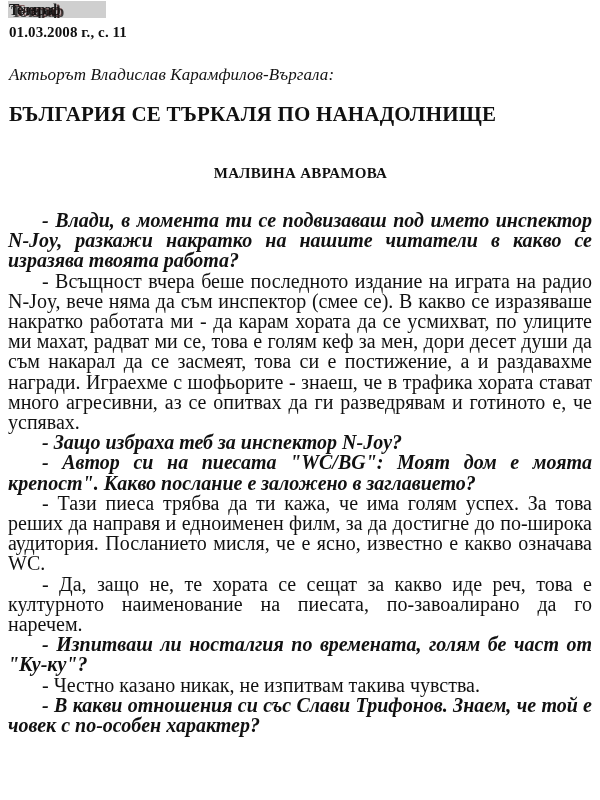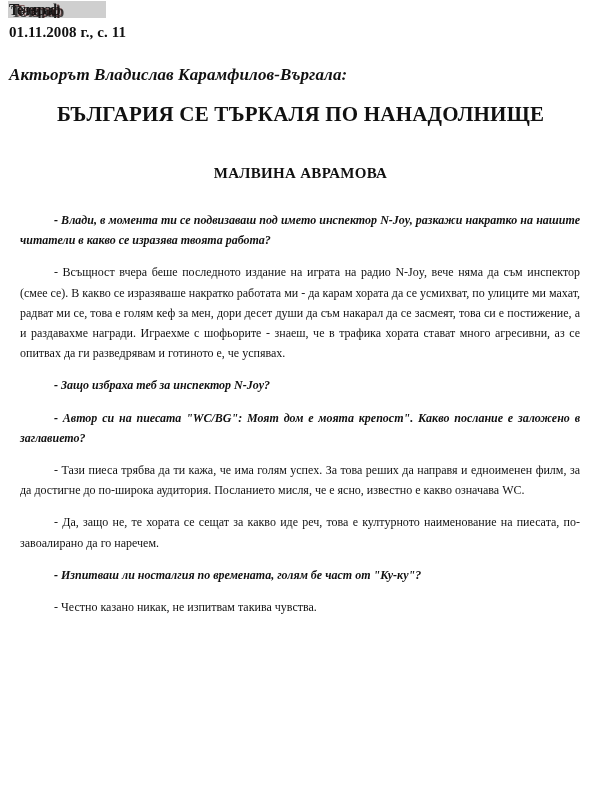--- a/index.html
+++ b/index.html
@@ -70,51 +70,50 @@
   .dateline {
     font-weight: bold;
     font-size: 15px;
     line-height: 18px;
     margin: 2px 0 0 1px;
     letter-spacing: 0.1px;
   }
 
   
   .kicker {
-    font-weight: bold;
+    font-weight: normal;
     font-style: italic;
     font-size: 17px;
     line-height: 20px;
     margin: 24px 0 0 1px;
     letter-spacing: 0.1px;
   }
   .headline {
     font-weight: bold;
     font-size: 21px;
     line-height: 24px;
     margin: 17px 0 0 1px;
     letter-spacing: 0.2px;
-    text-align: center;
   }
   .byline {
     font-weight: bold;
     font-size: 15px;
     line-height: 18px;
     margin: 38px 0 0 1px;
     letter-spacing: 0.3px;
     text-align: center;
   }
 
   
   .article {
     margin-top: 28px;
   }
   .article p {
-    margin: 12px;
-    font-size: 12px;
+    margin: 0;
+    font-size: 20px;
     line-height: 20.2px;
     text-align: justify;
     text-indent: 34px;
     hyphens: none;
   }
   .article p.q {
     font-weight: bold;
     font-style: italic;
   }
   .article p.a {
@@ -131,32 +130,33 @@
 <div class="page">
 
   <div class="masthead-row">
     <div class="masthead-logo">
       <span class="ink">Телеграф</span>
       <span class="ink ghost2">Телеграф</span>
       <span class="ink ghost">Телеграф</span>
     </div>
   </div>
 
-  <div class="dateline">01.11.2008 г., с. 11</div>
+  <div class="dateline">01.03.2008 г., с. 11</div>
 
   <div class="kicker">Актьорът Владислав Карамфилов-Въргала:</div>
 
   <h1 class="headline">БЪЛГАРИЯ СЕ ТЪРКАЛЯ ПО НАНАДОЛНИЩЕ</h1>
 
   <div class="byline">МАЛВИНА АВРАМОВА</div>
 
   <div class="article">
       <p class="q">- Влади, в момента ти се подвизаваш под името инспектор N-Joy, разкажи накратко на нашите читатели в какво се изразява твоята работа?</p>
       <p class="a">- Всъщност вчера беше последното издание на играта на радио N-Joy, вече няма да съм инспектор (смее се). В какво се изразяваше накратко работата ми - да карам хората да се усмихват, по улиците ми махат, радват ми се, това е голям кеф за мен, дори десет души да съм накарал да се засмеят, това си е постижение, а и раздавахме награди. Играехме с шофьорите - знаеш, че в трафика хората стават много агресивни, аз се опитвах да ги разведрявам и готиното е, че успявах.</p>
       <p class="q">- Защо избраха теб за инспектор N-Joy?</p>
       <p class="q">- Автор си на пиесата "WC/BG": Моят дом е моята крепост". Какво послание е заложено в заглавието?</p>
       <p class="a">- Тази пиеса трябва да ти кажа, че има голям успех. За това реших да направя и едноименен филм, за да достигне до по-широка  аудитория. Посланието мисля, че е ясно, известно е какво означава WC.</p>
       <p class="a">- Да, защо не, те хората се сещат за какво иде реч, това е културното наименование на пиесата, по-завоалирано да го наречем.</p>
       <p class="q">- Изпитваш ли носталгия по времената, голям бе част от "Ку-ку"?</p>
       <p class="a">- Честно казано никак, не изпитвам такива чувства.</p>
+      <p class="q">- В какви отношения си със Слави Трифонов. Знаем, че той е човек с по-особен  характер?</p>
     </div>
 
 </div>
 
 </body></html>

